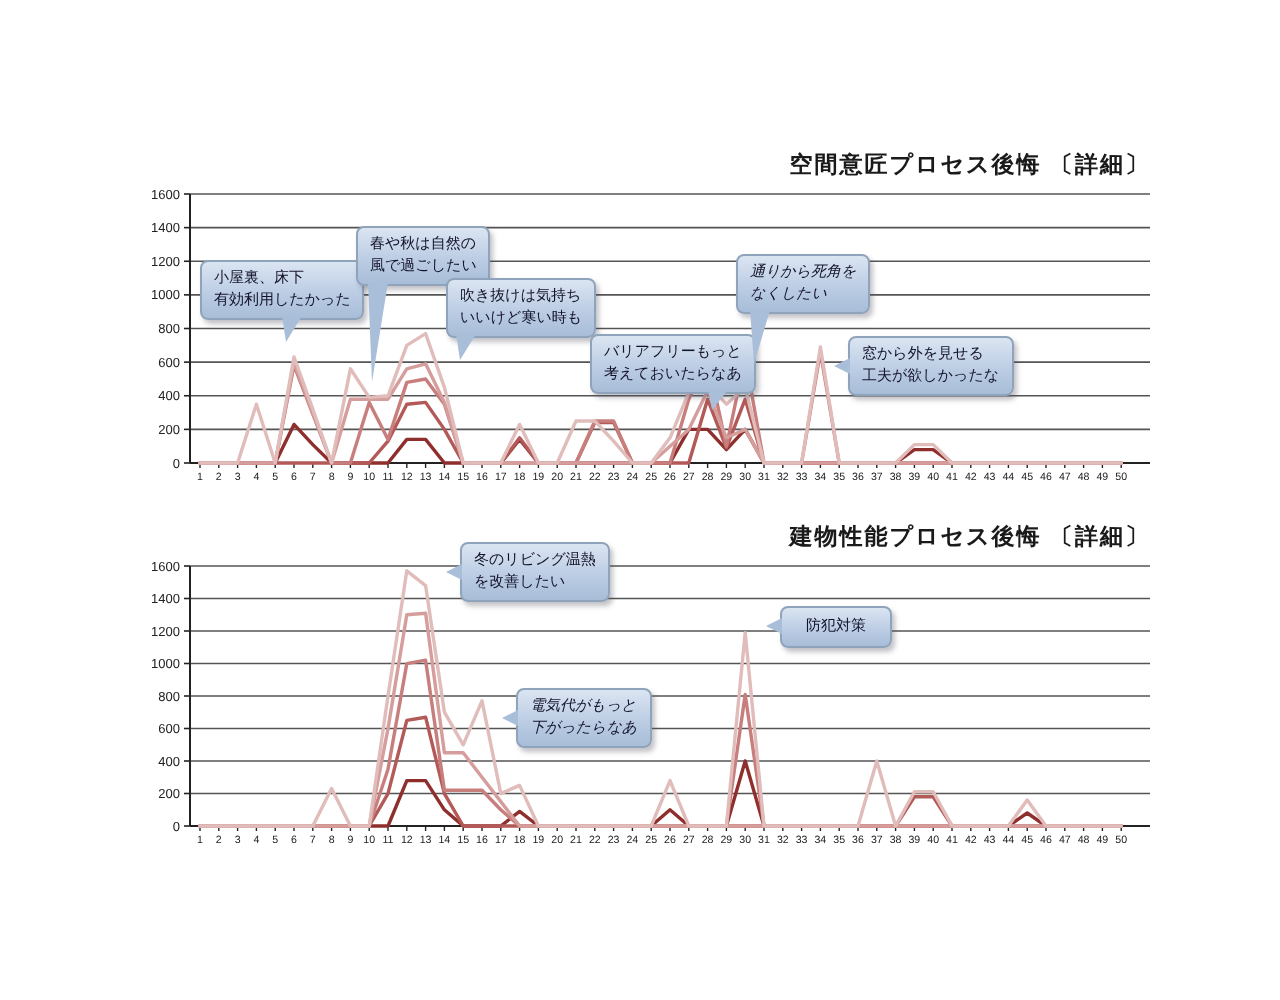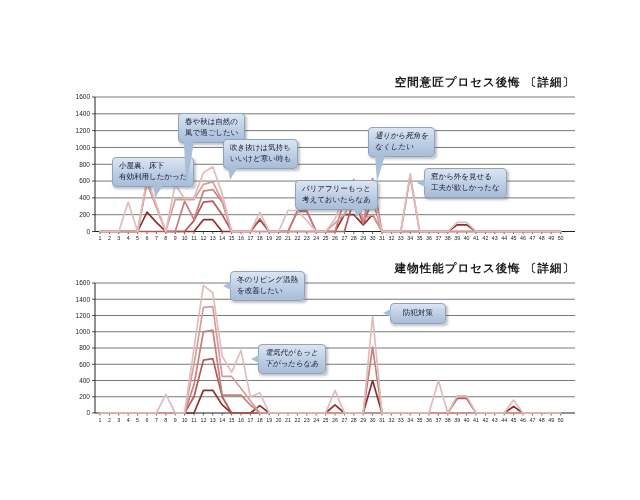--- a/index.html
+++ b/index.html
@@ -290,27 +290,27 @@
       <text x="560.6" y="421.5" text-anchor="middle" class="xlab">50</text>
       <polyline points="100.0,413.0 109.4,413.0 118.8,413.0 128.2,413.0 137.6,413.0 147.0,413.0 156.4,413.0 165.8,413.0 175.2,413.0 184.6,413.0 194.0,413.0 203.4,390.3 212.8,390.3 222.2,404.9 231.6,413.0 241.0,413.0 250.4,413.0 259.8,405.7 269.2,413.0 278.6,413.0 288.0,413.0 297.4,413.0 306.8,413.0 316.2,413.0 325.6,413.0 335.0,404.9 344.4,413.0 353.8,413.0 363.2,413.0 372.6,380.5 382.0,413.0 391.4,413.0 400.8,413.0 410.2,413.0 419.6,413.0 429.0,413.0 438.4,413.0 447.8,413.0 457.2,413.0 466.6,413.0 476.0,413.0 485.4,413.0 494.8,413.0 504.2,413.0 513.6,406.5 523.0,413.0 532.4,413.0 541.8,413.0 551.2,413.0 560.6,413.0" fill="none" stroke="#8e2f2d" stroke-width="1.7" stroke-linejoin="round" stroke-linecap="round"></polyline>
       <polyline points="100.0,413.0 109.4,413.0 118.8,413.0 128.2,413.0 137.6,413.0 147.0,413.0 156.4,413.0 165.8,413.0 175.2,413.0 184.6,413.0 194.0,396.8 203.4,360.2 212.8,358.6 222.2,396.8 231.6,413.0 241.0,413.0 250.4,413.0 259.8,413.0 269.2,413.0 278.6,413.0 288.0,413.0 297.4,413.0 306.8,413.0 316.2,413.0 325.6,413.0 335.0,413.0 344.4,413.0 353.8,413.0 363.2,413.0 372.6,413.0 382.0,413.0 391.4,413.0 400.8,413.0 410.2,413.0 419.6,413.0 429.0,413.0 438.4,413.0 447.8,413.0 457.2,398.4 466.6,398.4 476.0,413.0 485.4,413.0 494.8,413.0 504.2,413.0 513.6,413.0 523.0,413.0 532.4,413.0 541.8,413.0 551.2,413.0 560.6,413.0" fill="none" stroke="#b35957" stroke-width="1.7" stroke-linejoin="round" stroke-linecap="round"></polyline>
       <polyline points="100.0,413.0 109.4,413.0 118.8,413.0 128.2,413.0 137.6,413.0 147.0,413.0 156.4,413.0 165.8,413.0 175.2,413.0 184.6,413.0 194.0,384.6 203.4,331.8 212.8,330.1 222.2,395.1 231.6,395.1 241.0,395.1 250.4,404.9 259.8,413.0 269.2,413.0 278.6,413.0 288.0,413.0 297.4,413.0 306.8,413.0 316.2,413.0 325.6,413.0 335.0,413.0 344.4,413.0 353.8,413.0 363.2,413.0 372.6,347.2 382.0,413.0 391.4,413.0 400.8,413.0 410.2,413.0 419.6,413.0 429.0,413.0 438.4,413.0 447.8,413.0 457.2,413.0 466.6,413.0 476.0,413.0 485.4,413.0 494.8,413.0 504.2,413.0 513.6,413.0 523.0,413.0 532.4,413.0 541.8,413.0 551.2,413.0 560.6,413.0" fill="none" stroke="#c87e7c" stroke-width="1.7" stroke-linejoin="round" stroke-linecap="round"></polyline>
       <polyline points="100.0,413.0 109.4,413.0 118.8,413.0 128.2,413.0 137.6,413.0 147.0,413.0 156.4,413.0 165.8,413.0 175.2,413.0 184.6,413.0 194.0,364.3 203.4,307.4 212.8,306.6 222.2,376.4 231.6,376.4 241.0,388.6 250.4,400.8 259.8,413.0 269.2,413.0 278.6,413.0 288.0,413.0 297.4,413.0 306.8,413.0 316.2,413.0 325.6,413.0 335.0,413.0 344.4,413.0 353.8,413.0 363.2,413.0 372.6,413.0 382.0,413.0 391.4,413.0 400.8,413.0 410.2,413.0 419.6,413.0 429.0,413.0 438.4,413.0 447.8,413.0 457.2,413.0 466.6,413.0 476.0,413.0 485.4,413.0 494.8,413.0 504.2,413.0 513.6,413.0 523.0,413.0 532.4,413.0 541.8,413.0 551.2,413.0 560.6,413.0" fill="none" stroke="#d59d9b" stroke-width="1.7" stroke-linejoin="round" stroke-linecap="round"></polyline>
       <polyline points="100.0,413.0 109.4,413.0 118.8,413.0 128.2,413.0 137.6,413.0 147.0,413.0 156.4,413.0 165.8,394.3 175.2,413.0 184.6,413.0 194.0,348.0 203.4,285.4 212.8,292.8 222.2,356.1 231.6,372.4 241.0,350.4 250.4,396.8 259.8,392.7 269.2,413.0 278.6,413.0 288.0,413.0 297.4,413.0 306.8,413.0 316.2,413.0 325.6,413.0 335.0,390.3 344.4,413.0 353.8,413.0 363.2,413.0 372.6,316.3 382.0,413.0 391.4,413.0 400.8,413.0 410.2,413.0 419.6,413.0 429.0,413.0 438.4,380.5 447.8,413.0 457.2,395.9 466.6,395.9 476.0,413.0 485.4,413.0 494.8,413.0 504.2,413.0 513.6,400.0 523.0,413.0 532.4,413.0 541.8,413.0 551.2,413.0 560.6,413.0" fill="none" stroke="#e0bcba" stroke-width="1.7" stroke-linejoin="round" stroke-linecap="round"></polyline>
     </svg>
   <div class="chart-title" id="title-1">建物性能プロセス後悔 〔詳細〕</div>
   <div class="chart-title" id="title-0">空間意匠プロセス後悔 〔詳細〕</div>
   <div id="callouts">
-      <div class="callout" style="left: 100px; top: 157px; margin-left: 12px;">小屋裏、床下
+      <div class="callout" style="left: 100px; top: 130px;">小屋裏、床下
 有効利用したかった<span class="tail-bottom" style="border-top-width: 13px; left: 40px; bottom: -12px;"></span></div>
       <div class="callout" style="left: 178px; top: 113px;">春や秋は自然の
 風で過ごしたい<span class="tail-bottom" style="border-top-width: 50px; left: 5px; bottom: -49px;"></span></div>
       <div class="callout" style="left: 223px; top: 139px;">吹き抜けは気持ち
 いいけど寒い時も<span class="tail-bottom" style="border-top-width: 13px; left: 4px; bottom: -12px;"></span></div>
-      <div class="callout" style="left: 295px; top: 167px; margin-top: 13px;">バリアフリーもっと
+      <div class="callout" style="left: 295px; top: 167px;">バリアフリーもっと
 考えておいたらなあ<span class="tail-bottom" style="border-top-width: 10px; left: 58px; bottom: -9px;"></span></div>
       <div class="callout" style="left: 368px; top: 127px; font-style: italic;">通りから死角を
 なくしたい<span class="tail-bottom" style="border-top-width: 27px; left: 6px; bottom: -26px;"></span></div>
       <div class="callout" style="left: 424px; top: 168px;">窓から外を見せる
 工夫が欲しかったな<span class="tail-left"></span></div>
       <div class="callout" style="left: 230px; top: 271px;">冬のリビング温熱
 を改善したい<span class="tail-left"></span></div>
       <div class="callout" style="left: 258px; top: 344px; font-style: italic;">電気代がもっと
 下がったらなあ<span class="tail-left"></span></div>
       <div class="callout" style="left: 390px; top: 303px; padding: 4px 12px;">防犯対策<span class="tail-left"></span></div>

